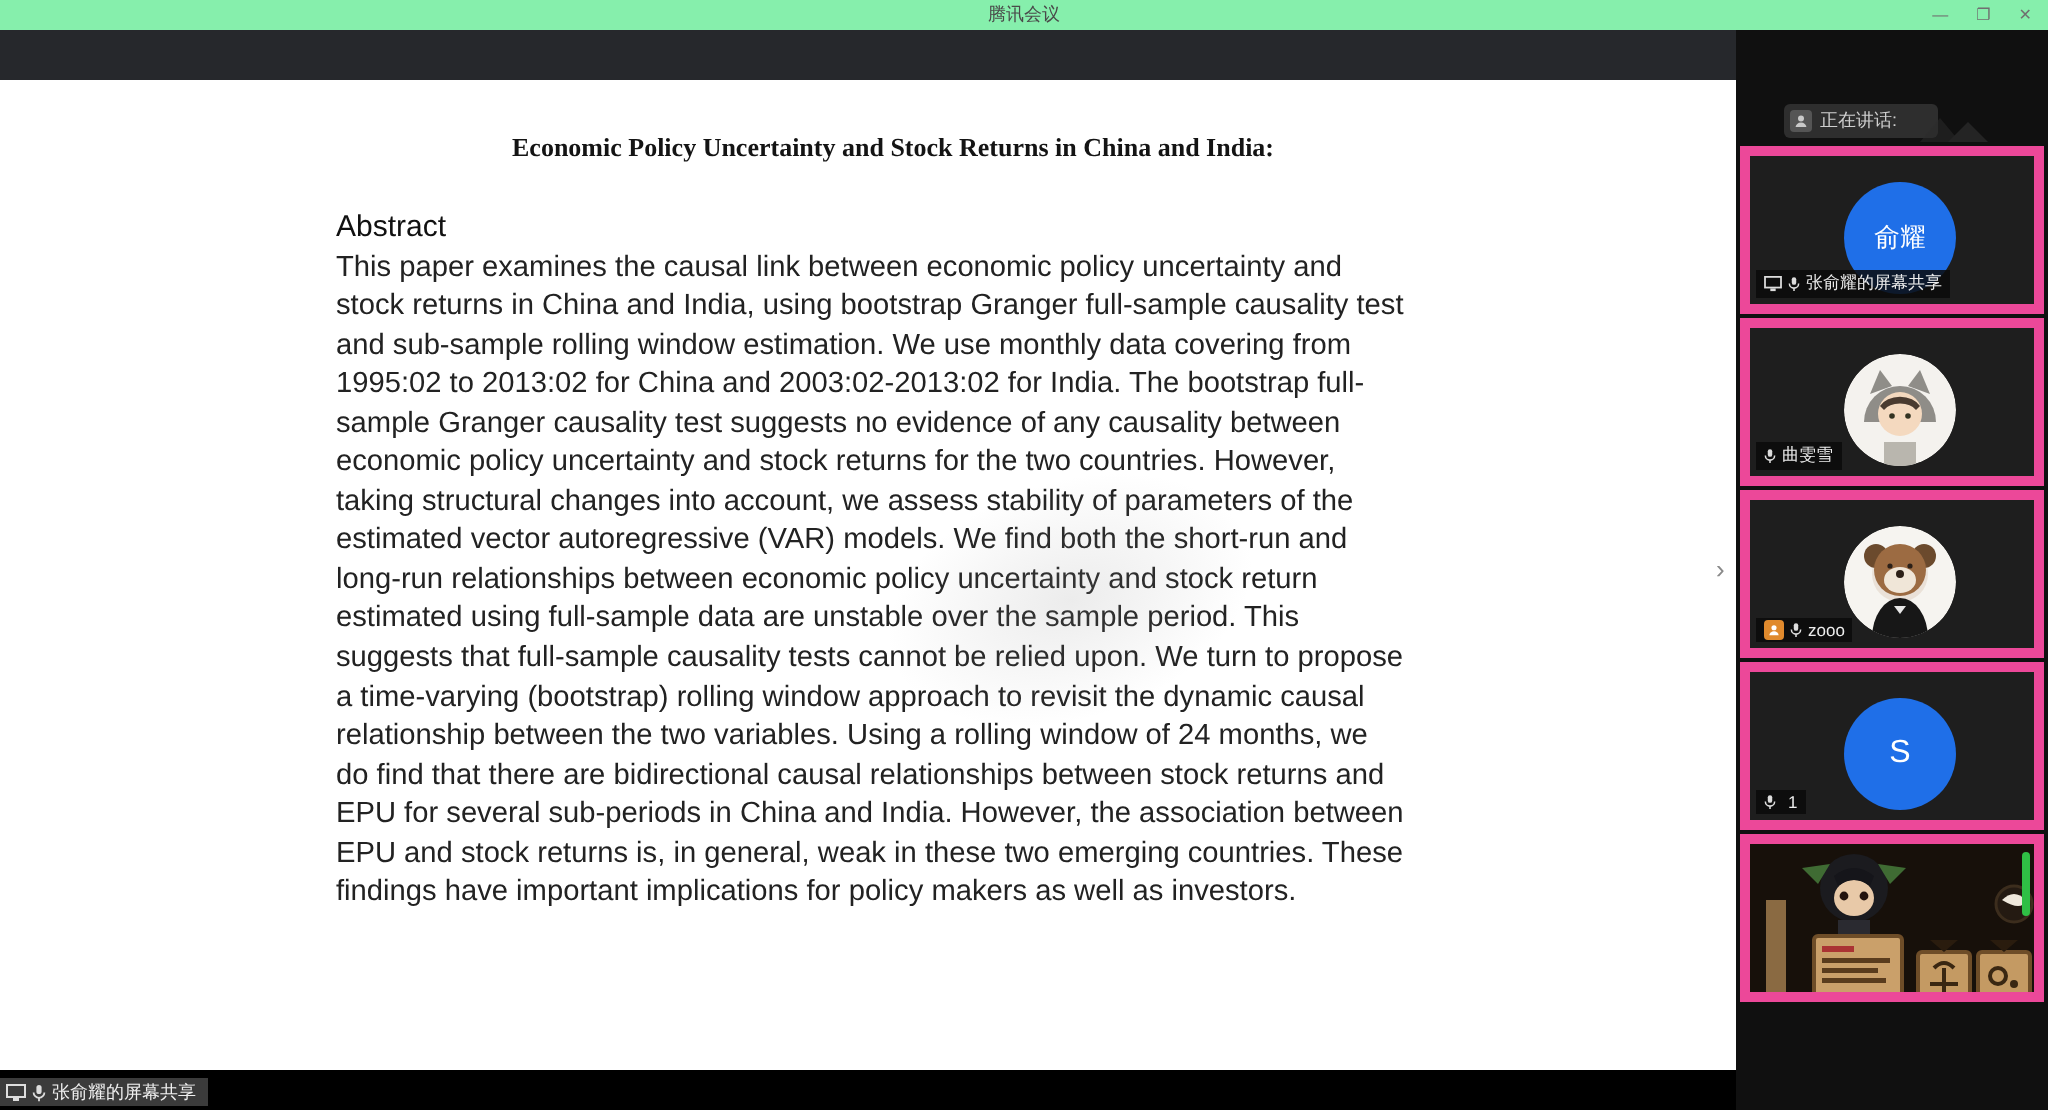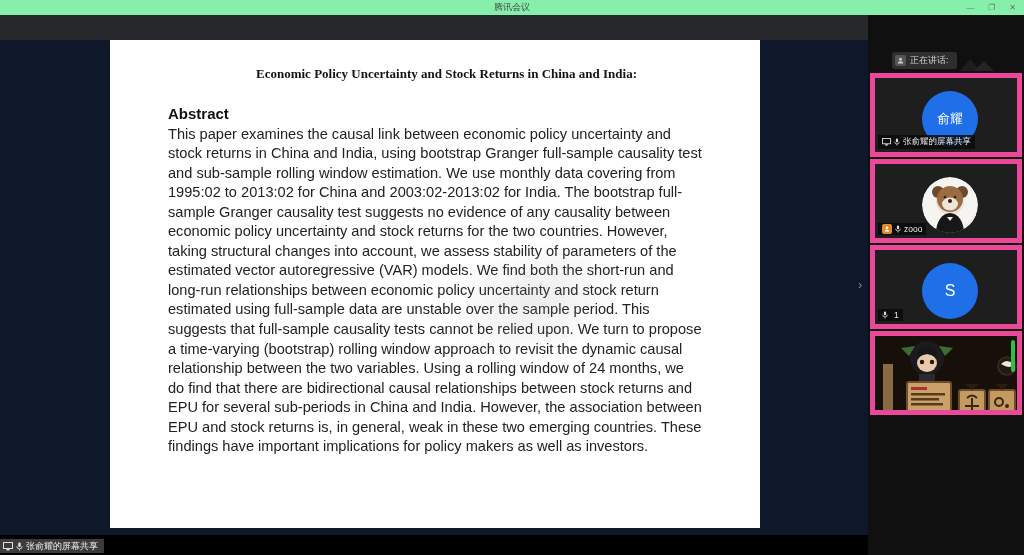--- a/index.html
+++ b/index.html
@@ -7,38 +7,38 @@
          font-family:"Liberation Sans",sans-serif;-webkit-font-smoothing:antialiased;}
 
   
   .titlebar{position:absolute;top:0;left:0;width:1024px;height:15px;background:#86efac;
             display:flex;align-items:center;justify-content:center;}
   .titlebar-title{font-size:9px;color:#4a4a4a;}
   .win-controls{position:absolute;right:4px;top:0;height:15px;display:flex;align-items:center;gap:14px;padding-right:4px;}
   .win-controls span{font-size:8px;color:#707070;cursor:default;line-height:15px;}
 
   
-  .share-area{position:absolute;top:15px;left:0;width:868px;height:520px;background:#0f172a;}
+  .share-area{position:absolute;top:15px;left:0;width:868px;height:520px;background:#ffffff;}
   .app-strip{position:absolute;top:0;left:0;width:868px;height:25px;background:#26282c;}
   .doc-page{position:absolute;left:110px;top:25px;width:650px;height:488px;background:#ffffff;}
   .doc-title{margin:26px 0 0 146px;width:440px;font-family:"Liberation Serif",serif;
              font-weight:bold;font-size:13px;line-height:15.5px;color:#141414;}
-  .doc-abstract-heading{margin:23px 4px 0 58px;font-size:15px;font-weight:bold;color:#111;}
+  .doc-abstract-heading{margin:23px 4px 0 58px;font-size:15px;font-weight:normal;color:#111;}
   .doc-body{margin:3px 0 0 58px;width:535px;font-size:14.6px;line-height:19.55px;color:#222;}
   .doc-watermark{position:absolute;left:330px;top:200px;width:190px;height:120px;border-radius:50%;
                  background:radial-gradient(ellipse at center,rgba(150,150,150,.18),rgba(150,150,150,0) 70%);
                  transform:rotate(-18deg);pointer-events:none;}
   .share-chip{position:absolute;left:0;top:524px;height:14px;background:#3b3b3b;color:#f0f0f0;
               font-size:9px;display:flex;align-items:center;gap:3px;padding:0 6px 0 3px;}
   .collapse-handle{position:absolute;left:858px;top:262px;color:#8a8a8a;font-size:13px;cursor:pointer;}
 
   
   .sidebar{position:absolute;left:868px;top:15px;width:156px;height:540px;background:#101010;}
   .speaking-chip{position:absolute;top:37px;left:24px;height:17px;background:#2e2e2e;border-radius:3px;
-                 display:flex;align-items:center;gap:4px;padding:0 8px 0 3px;font-size:9px;color:#cfcfcf;}
+                 display:flex;align-items:center;gap:4px;padding:0 20px 0 3px;font-size:9px;color:#cfcfcf;}
   .speaker-thumb{width:11px;height:11px;border-radius:2px;background:#555;display:flex;align-items:center;
                  justify-content:center;color:#bbb;font-size:8px;}
   .logo-watermark{position:absolute;top:40px;left:88px;width:44px;height:18px;opacity:.5;}
   .tiles{position:absolute;top:58px;left:2px;width:152px;}
   .tile{position:relative;height:84px;margin-bottom:2px;background:#1e1e1e;border:5px solid #ec4899;
         box-sizing:border-box;cursor:pointer;}
   .avatar-circle{position:absolute;left:47px;top:13px;width:56px;height:56px;border-radius:50%;
                  display:flex;align-items:center;justify-content:center;color:#fff;font-size:13px;}
   .name-chip{position:absolute;left:3px;bottom:3px;background:rgba(10,10,10,.85);padding:1px 4px;
              font-size:8.5px;color:#ececec;display:flex;align-items:center;gap:3px;white-space:nowrap;}
@@ -120,20 +120,41 @@
           </svg>
           <svg class="icon-svg" width="6" height="8" viewBox="0 0 7 9">
             <rect x="2.2" y="0.5" width="2.6" height="4.5" rx="1.3" fill="#ddd"></rect>
             <path d="M0.8 4.2 a2.7 2.7 0 0 0 5.4 0" fill="none" stroke="#ddd" stroke-width="0.9"></path>
             <line x1="3.5" y1="7" x2="3.5" y2="8.6" stroke="#ddd" stroke-width="0.9"></line>
           </svg>
           <span>张俞耀的屏幕共享</span>
         </div>
       </div>
 
+      <div class="tile">
+        <svg class="avatar-circle" width="56" height="56" viewBox="0 0 56 56">
+          <circle cx="28" cy="28" r="28" fill="#f4f2ee"></circle>
+          <path d="M10 34 a18 18 0 0 1 36 0 z" fill="#8f8d88"></path>
+          <path d="M13 20 L18 8 L24 16 Z" fill="#8f8d88"></path>
+          <path d="M43 20 L38 8 L32 16 Z" fill="#8f8d88"></path>
+          <circle cx="28" cy="30" r="11" fill="#f4d9bf"></circle>
+          <path d="M18 26 a11 8 0 0 1 20 0 l-2 2 a9 6 0 0 0 -16 0 z" fill="#4a3b30"></path>
+          <circle cx="24" cy="31" r="1.4" fill="#332"></circle>
+          <circle cx="32" cy="31" r="1.4" fill="#332"></circle>
+          <path d="M20 44 h16 v12 h-16 z" fill="#b9b6ae"></path>
+        </svg>
+        <div class="name-chip">
+          <svg class="icon-svg" width="6" height="8" viewBox="0 0 7 9">
+            <rect x="2.2" y="0.5" width="2.6" height="4.5" rx="1.3" fill="#ddd"></rect>
+            <path d="M0.8 4.2 a2.7 2.7 0 0 0 5.4 0" fill="none" stroke="#ddd" stroke-width="0.9"></path>
+            <line x1="3.5" y1="7" x2="3.5" y2="8.6" stroke="#ddd" stroke-width="0.9"></line>
+          </svg>
+          <span>曲雯雪</span>
+        </div>
+      </div>
 
       <div class="tile">
         <svg class="avatar-circle" width="56" height="56" viewBox="0 0 56 56">
           <circle cx="28" cy="28" r="28" fill="#f6f4f0"></circle>
           <circle cx="16" cy="15" r="6" fill="#6b4a2d"></circle>
           <circle cx="40" cy="15" r="6" fill="#6b4a2d"></circle>
           <circle cx="28" cy="24" r="14" fill="#a9795026"></circle>
           <circle cx="28" cy="22" r="13" fill="#9c6b42"></circle>
           <ellipse cx="28" cy="27" rx="8" ry="6.5" fill="#f0e6d8"></ellipse>
           <circle cx="28" cy="24" r="2" fill="#2c2018"></circle>

